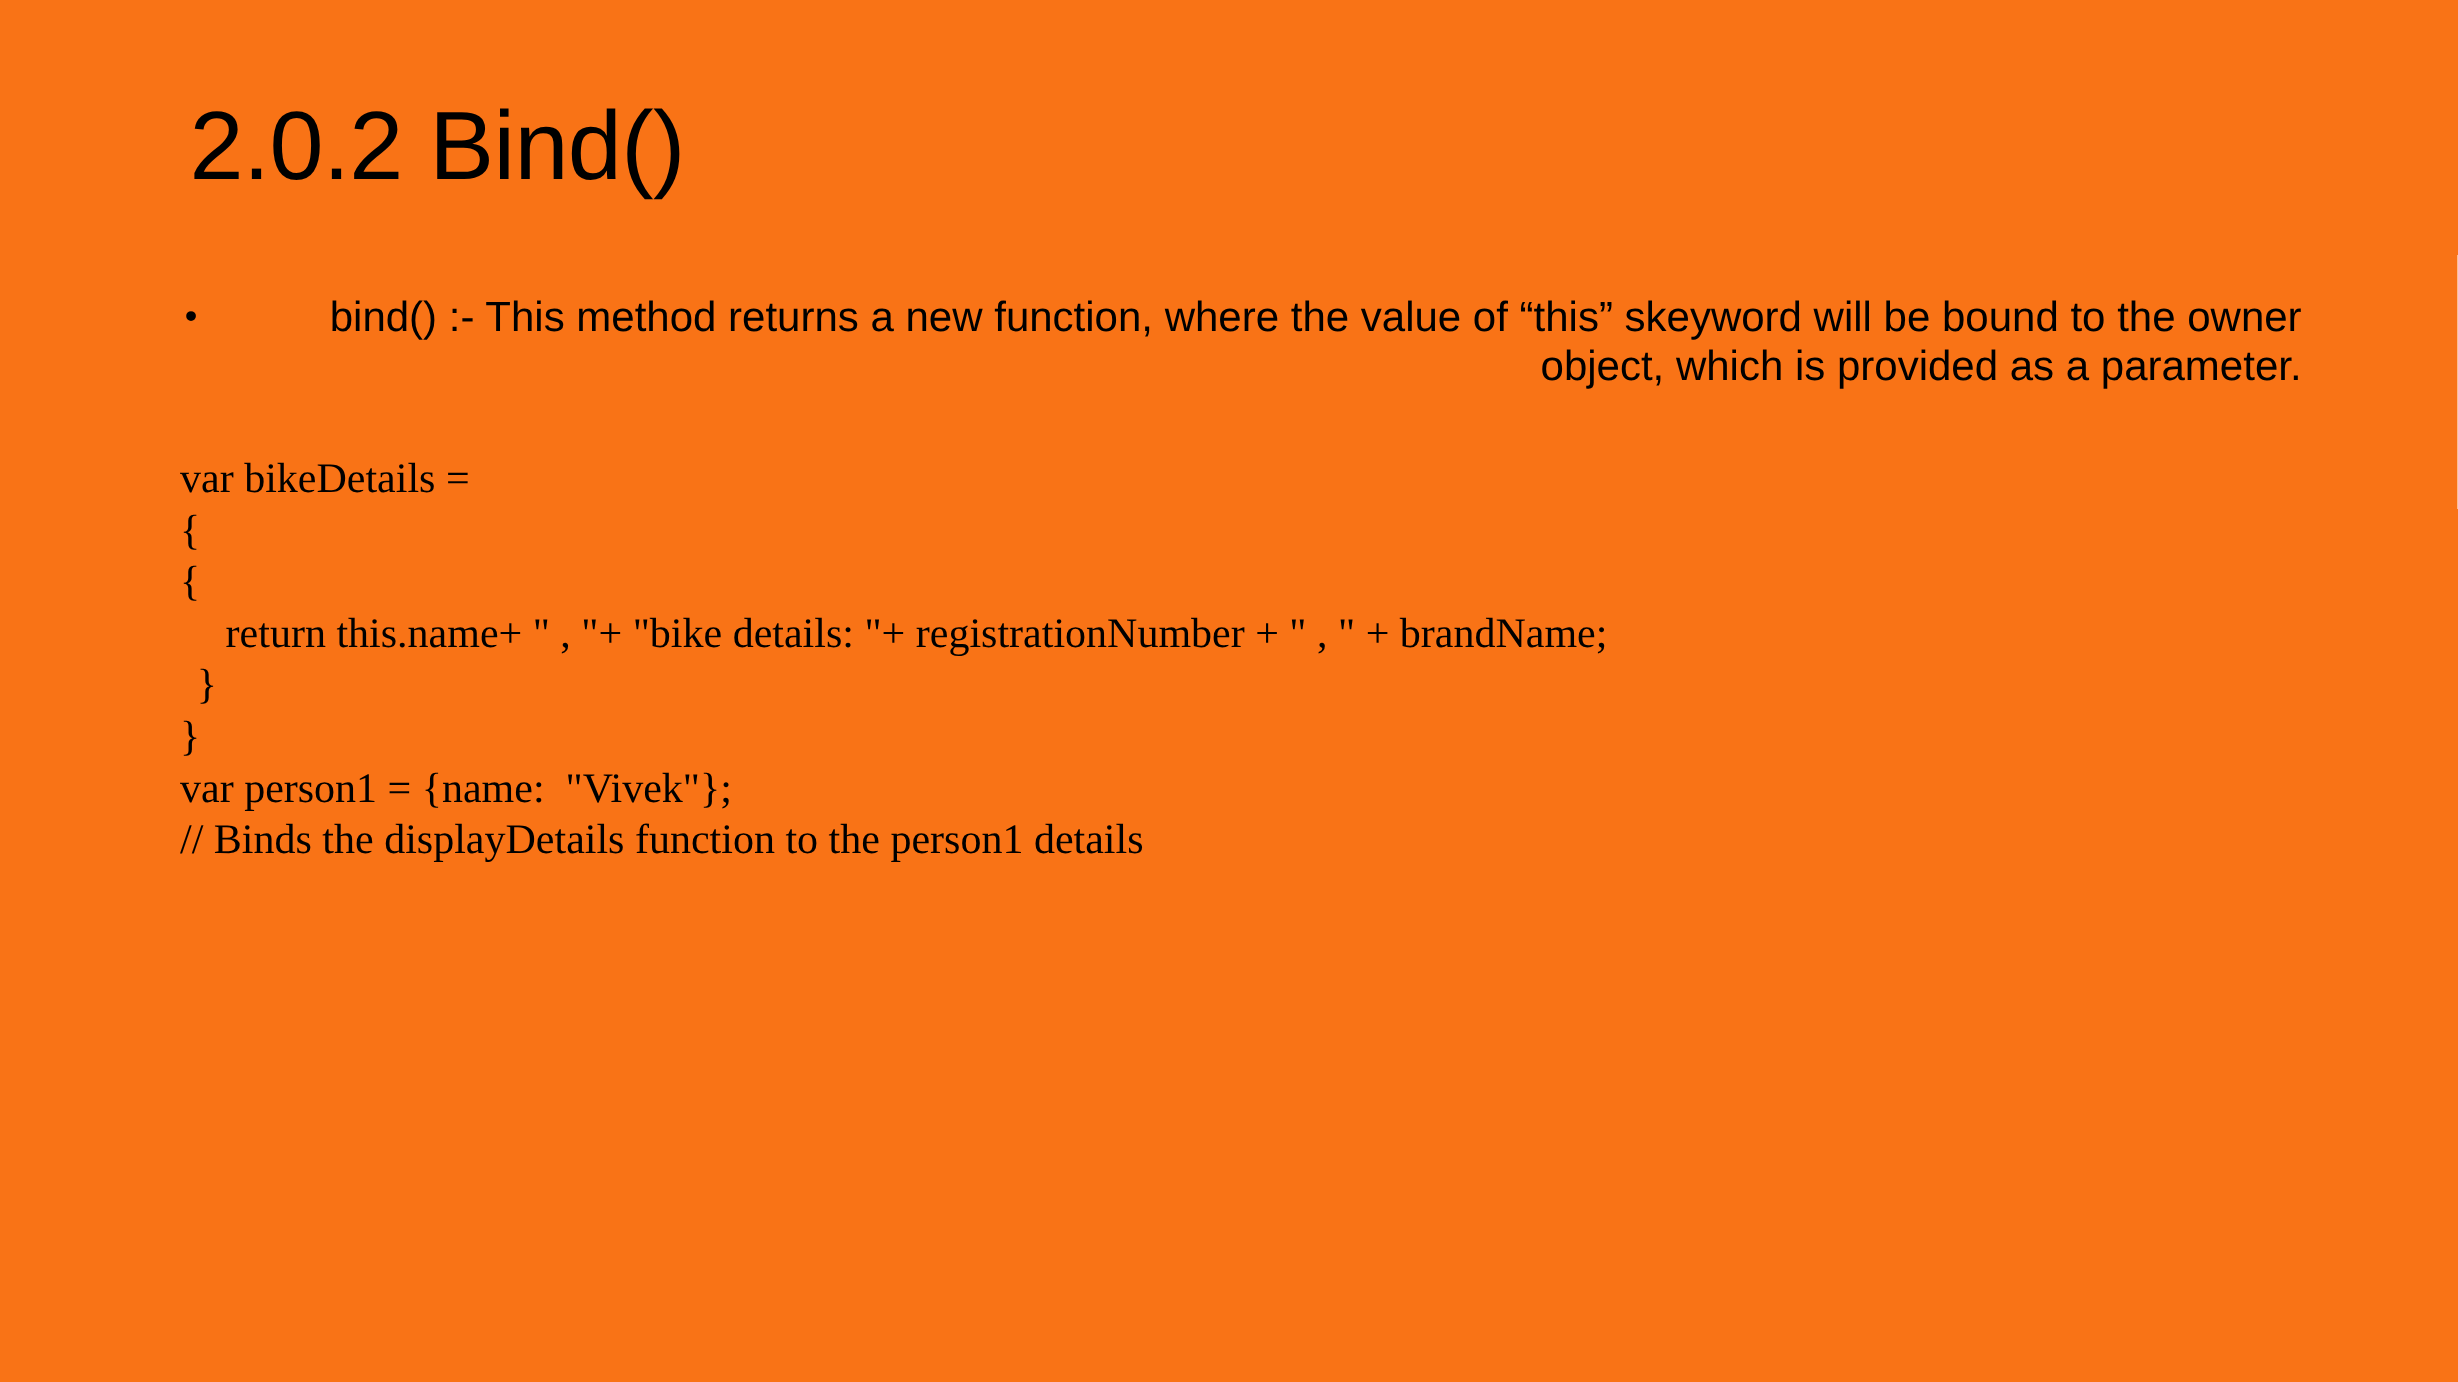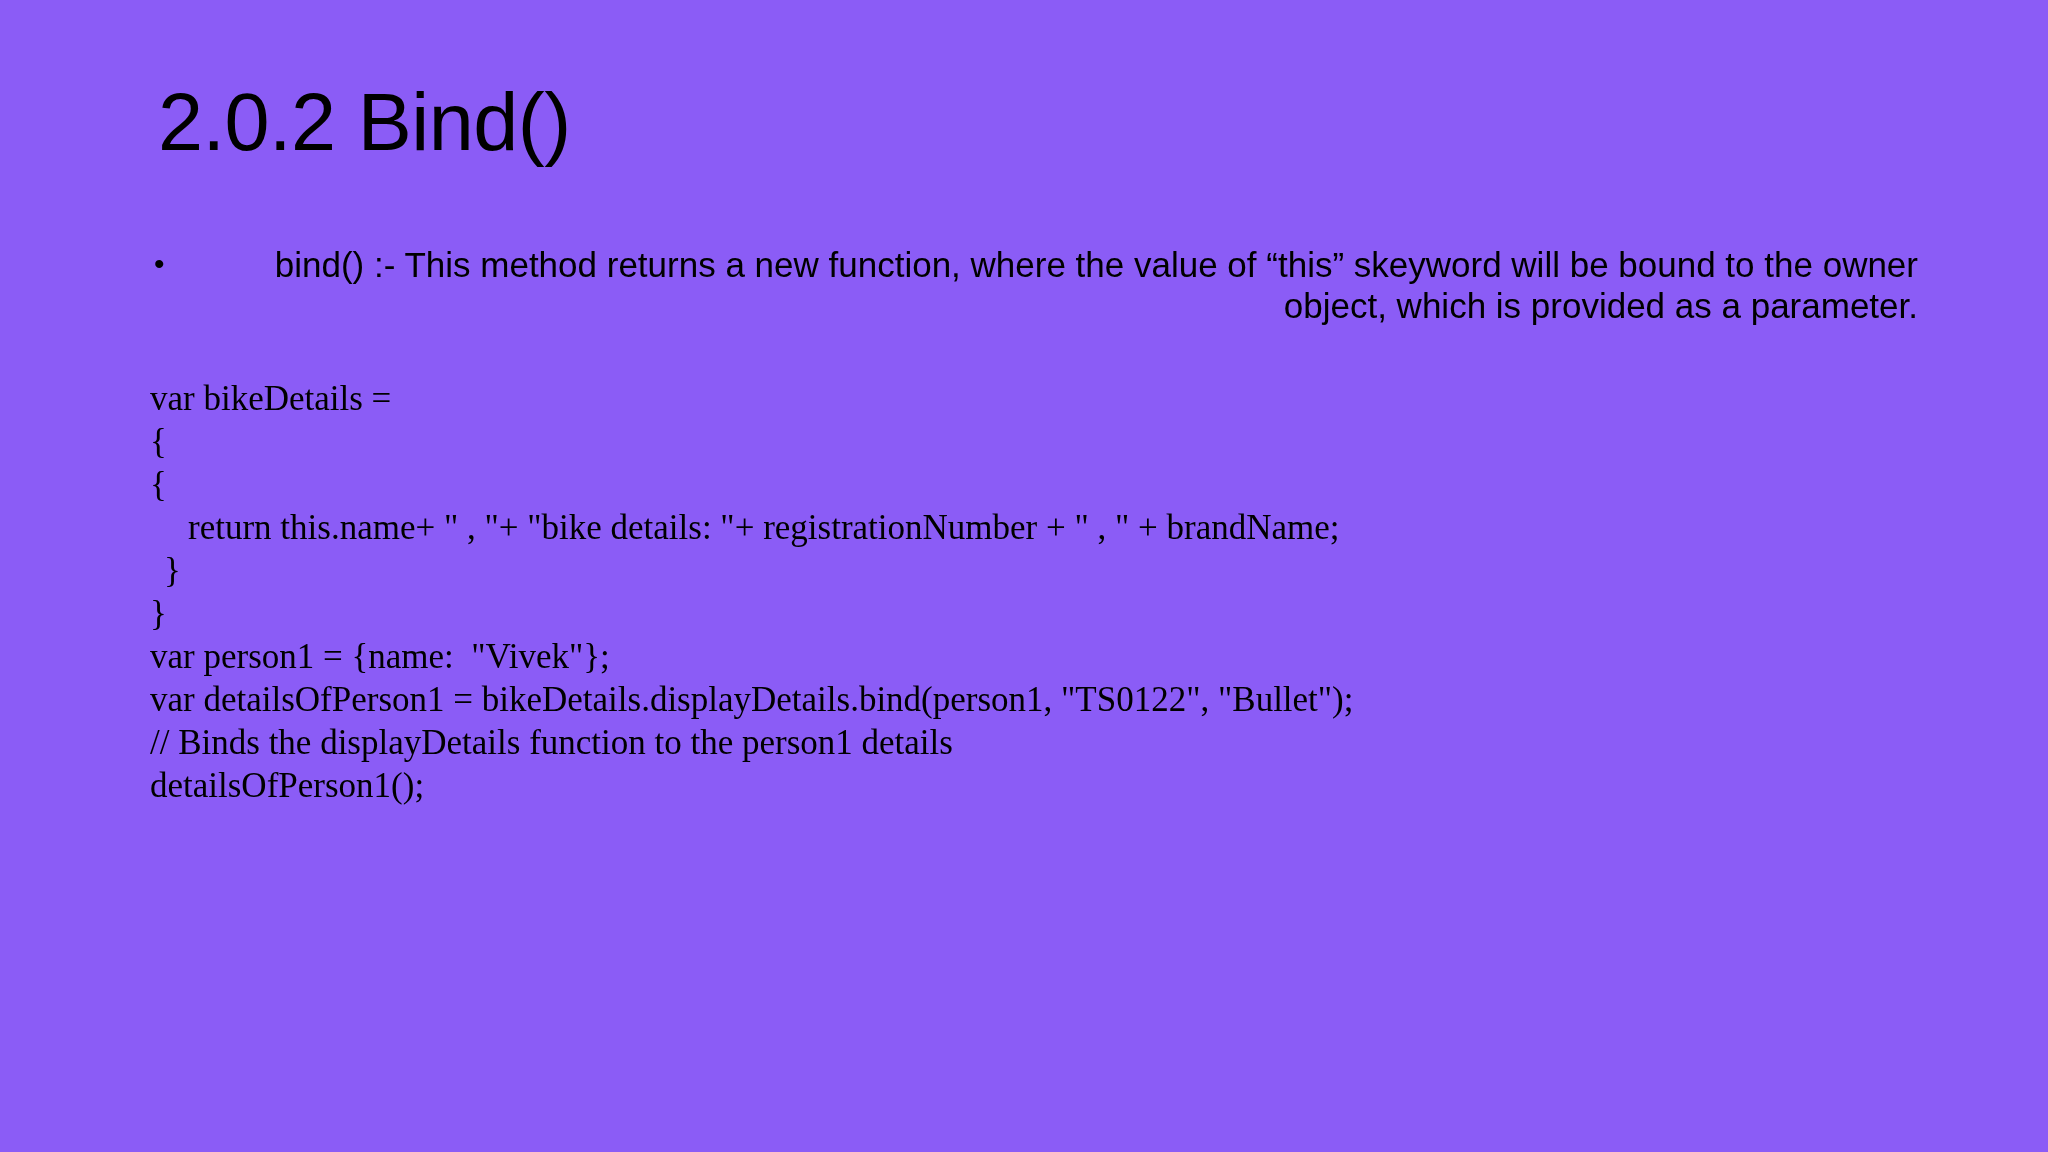--- a/index.html
+++ b/index.html
@@ -10,21 +10,21 @@
   }
   body {
     font-family: "Liberation Sans", sans-serif;
     color: #000000;
     -webkit-font-smoothing: antialiased;
   }
   .slide {
     position: relative;
     width: 2048px;
     height: 1152px;
-    background: #8b5cf6;
+    background: #f97316;
     overflow: hidden;
     box-sizing: border-box;
   }
   .slide-title {
     position: absolute;
     left: 158px;
     top: 82px;
     font-size: 81px;
     line-height: 1.0;
     font-weight: 400;
@@ -90,19 +90,17 @@
     </div>
 
     <div class="code-block">
       <div class="code-line">var bikeDetails =</div>
       <div class="code-line">{</div>
       <div class="code-line">{</div>
       <div class="code-line indent-1">return this.name+ " , "+ "bike details: "+ registrationNumber + " , " + brandName;</div>
       <div class="code-line indent-half">}</div>
       <div class="code-line">}</div>
       <div class="code-line">var person1 = {name:  "Vivek"};</div>
-      <div class="code-line">var detailsOfPerson1 = bikeDetails.displayDetails.bind(person1, "TS0122", "Bullet");</div>
       <div class="code-line">// Binds the displayDetails function to the person1 details</div>
-      <div class="code-line">detailsOfPerson1();</div>
     </div>
 
   </div>
 </div>
 
 </body></html>

